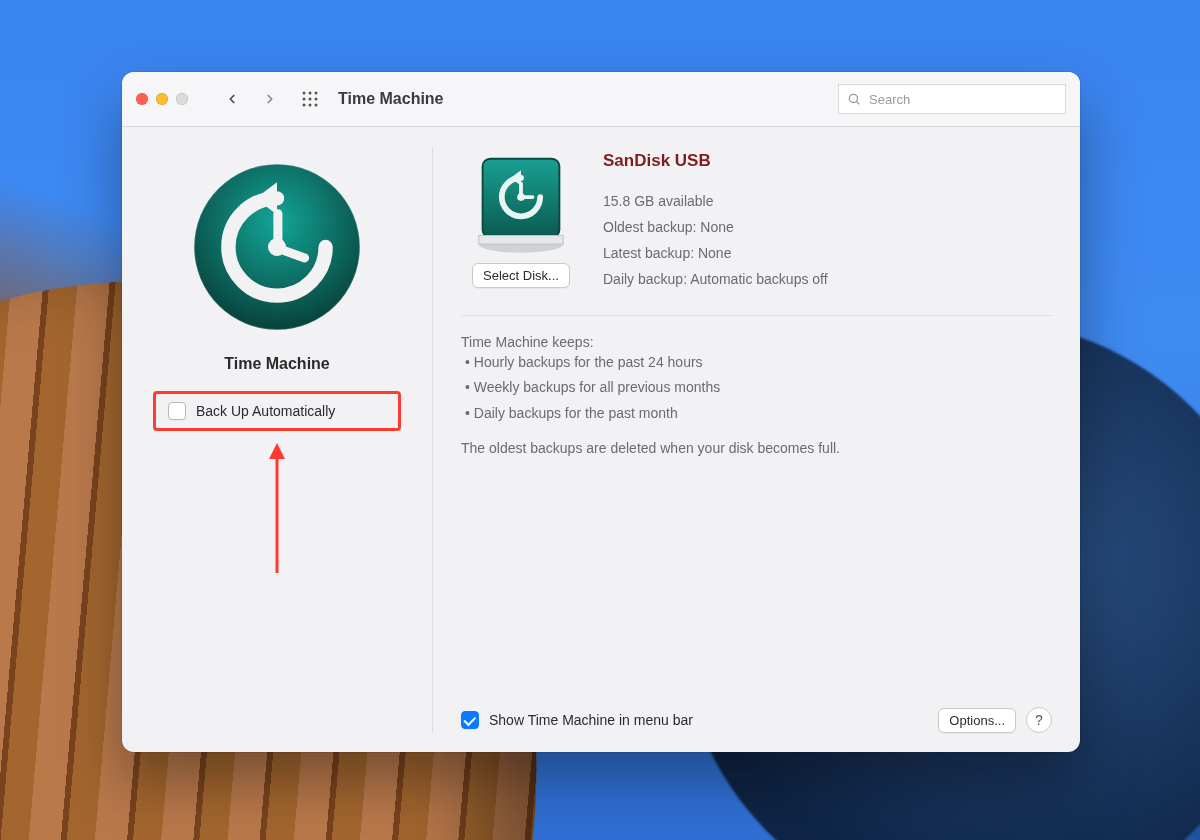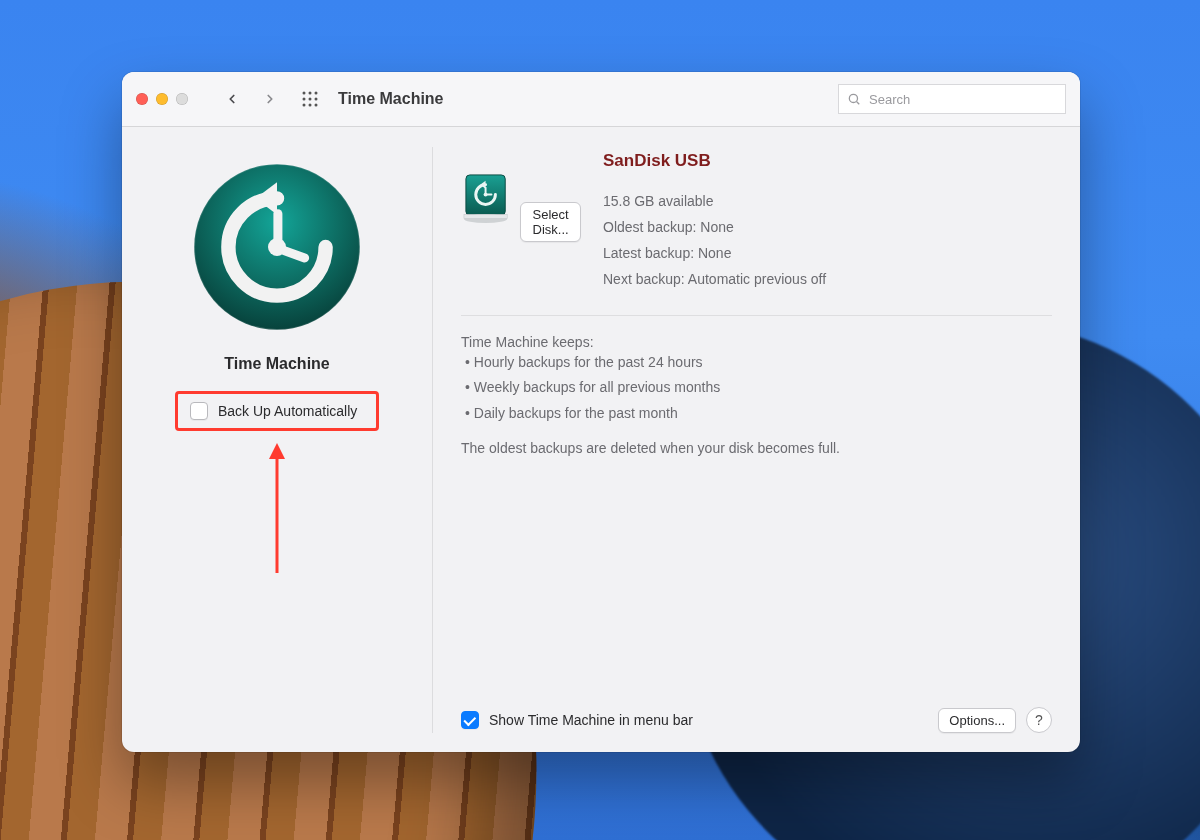--- a/index.html
+++ b/index.html
@@ -139,21 +139,21 @@
   .tm-title {
     font-size:16px; font-weight:600; color:#2b2b2d;
     margin-bottom:18px;
   }
 
   .highlight-box {
     border:3px solid #ff3b2f;
     border-radius:4px;
     padding:8px 12px;
     display:flex; align-items:center; gap:10px;
-    width: 204px;
+    width: 248px;
     margin: 0 auto;
     box-sizing:border-box;
   }
   .checkbox {
     width:16px; height:16px; border:1px solid #b9b9bd; border-radius:4px; background:#fff;
     box-shadow: 0 1px 0 rgba(0,0,0,.04);
   }
   .checkbox.checked {
     background:#0a7bff; border-color:#0a7bff;
     display:flex; align-items:center; justify-content:center;
@@ -180,21 +180,21 @@
     border-bottom:16px solid #ff3b2f;
   }
 
   
   .disk-row {
     display:flex; gap:22px;
     padding-bottom: 22px;
     border-bottom:1px solid #dedee0;
   }
   .disk-col {
-    display:flex; align-items:center; gap:10px;
+    display:flex; flex-direction:column; align-items:center; gap:10px;
     width:120px;
   }
   .disk-drive {
     width:96px; height:102px;
   }
   .mac-button {
     background:#fff; border:1px solid #c9c9cd; border-radius:6px;
     font-size:13px; padding:4px 10px; color:#2b2b2d;
     box-shadow: 0 1px 1px rgba(0,0,0,.05);
     cursor:default;
@@ -349,21 +349,21 @@
               </svg>
             </div>
             <button class="mac-button">Select Disk...</button>
           </div>
 
           <div class="disk-info">
             <div class="disk-name">SanDisk USB</div>
             <div class="disk-line">15.8 GB available</div>
             <div class="disk-line">Oldest backup: None</div>
             <div class="disk-line">Latest backup: None</div>
-            <div class="disk-line">Next backup: Automatic previous off</div>
+            <div class="disk-line">Daily backup: Automatic backups off</div>
           </div>
         </div>
 
         <div class="keeps">
           <div class="lead">Time Machine keeps:</div>
           <ul>
             <li>Hourly backups for the past 24 hours</li>
             <li>Weekly backups for all previous months</li>
             <li>Daily backups for the past month</li>
           </ul>

